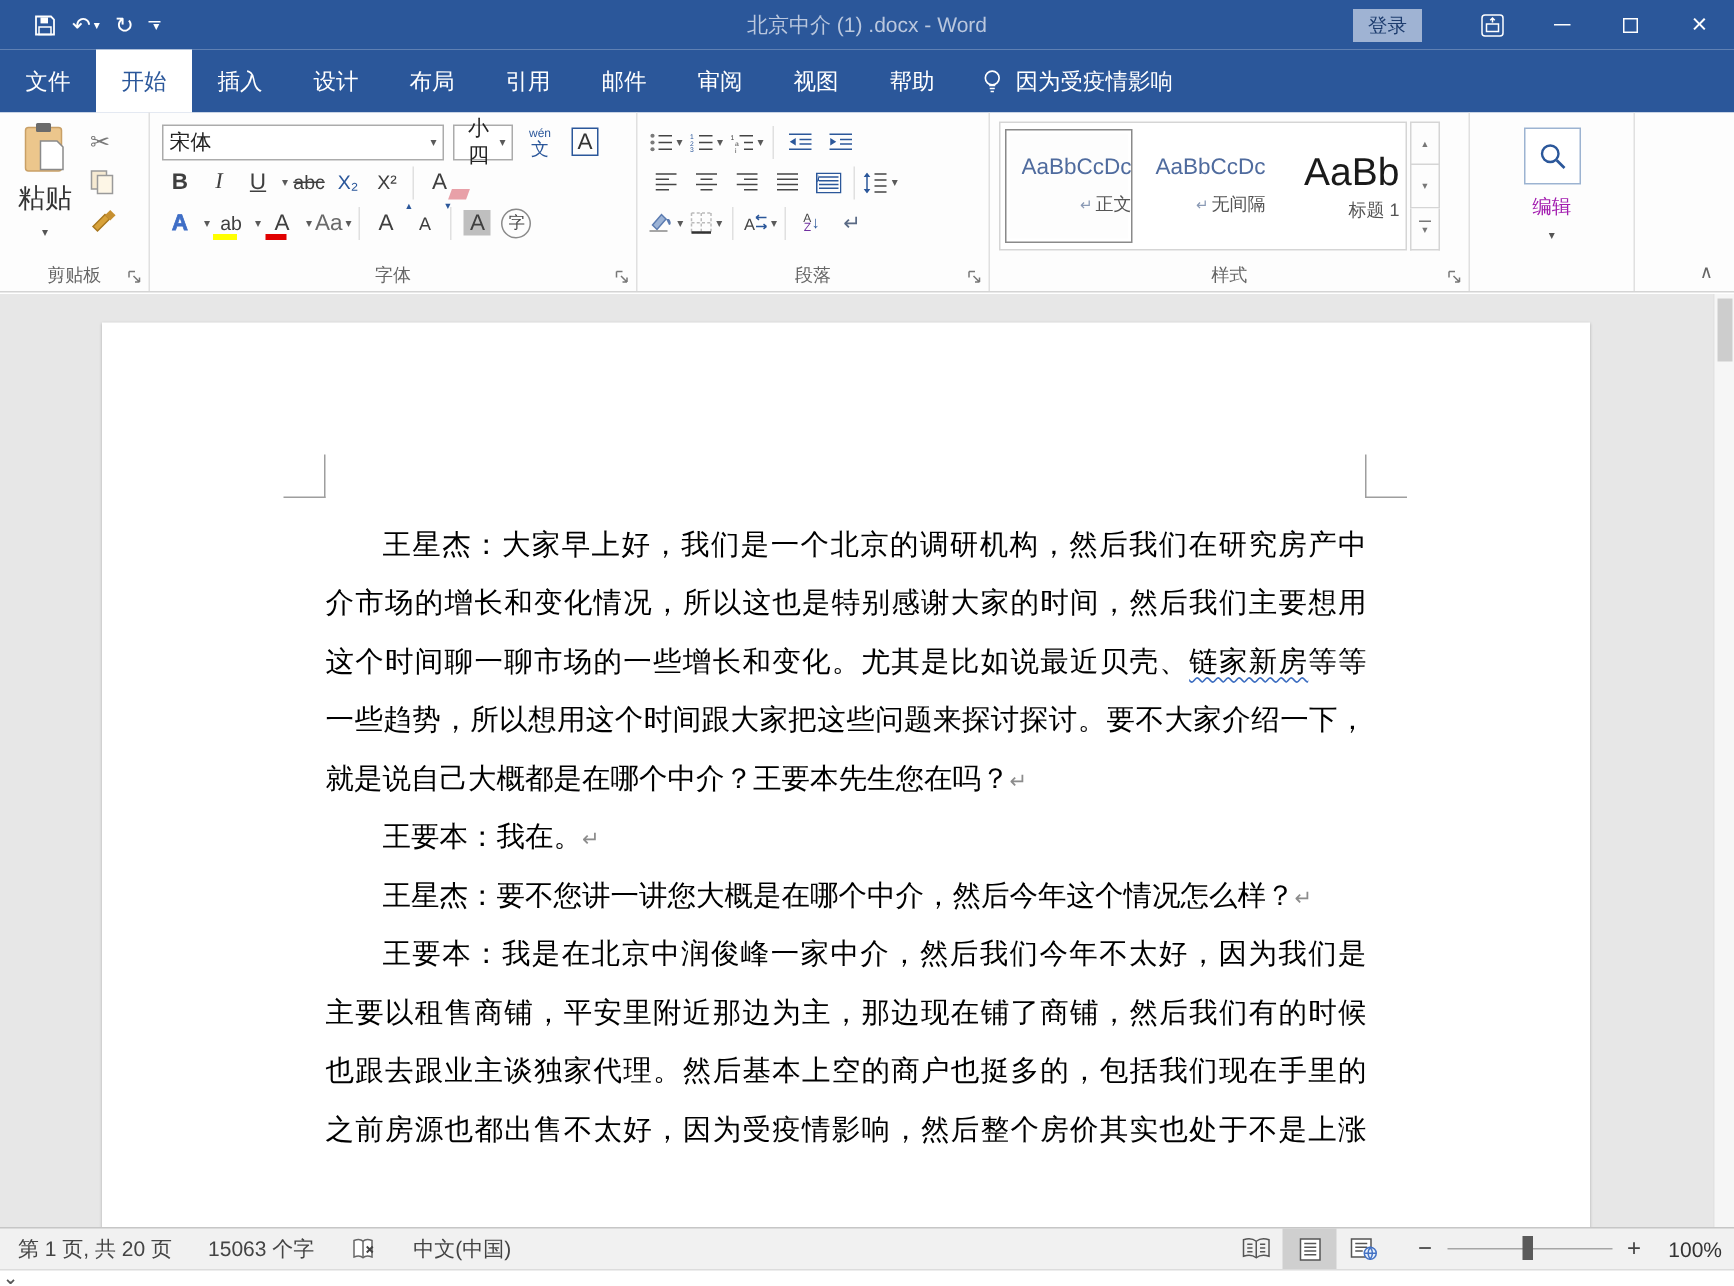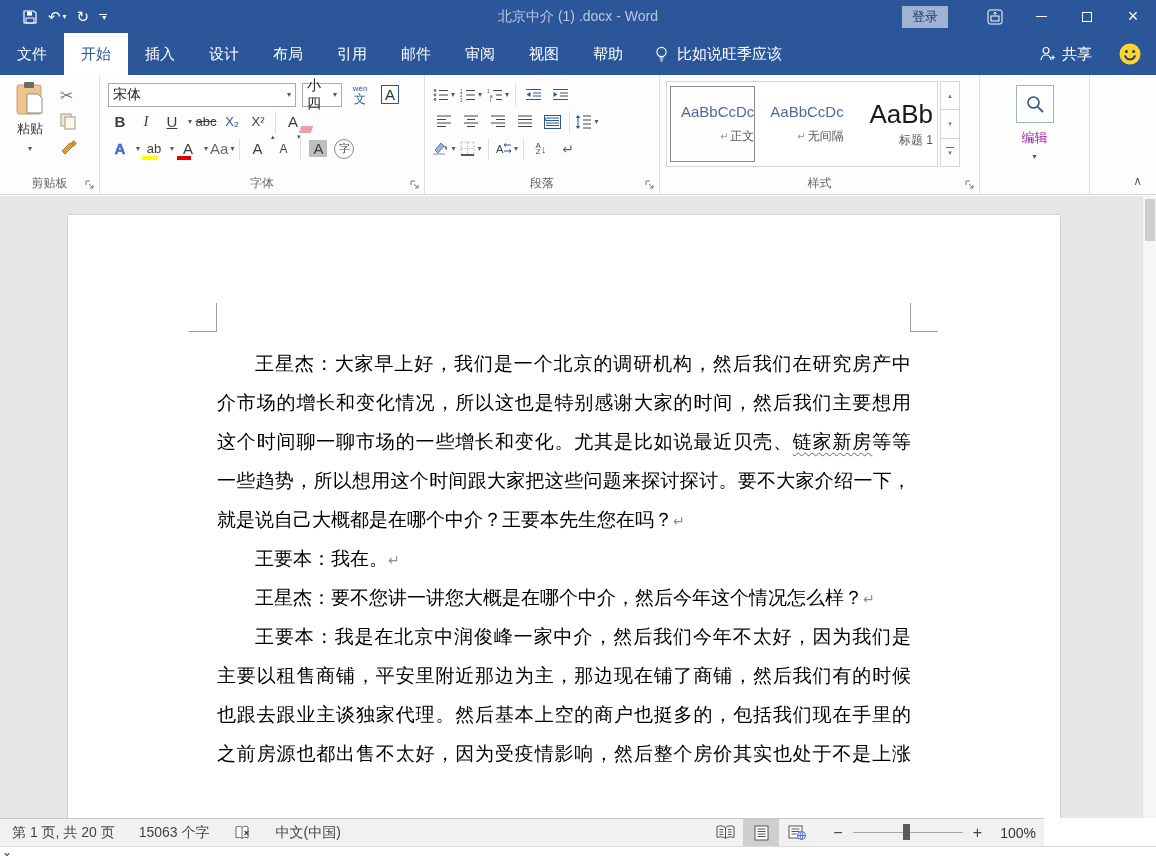--- a/index.html
+++ b/index.html
@@ -39,27 +39,27 @@
     align-items:center; justify-content:center; color:#666; font-size:12px; }
   .launcher { position:absolute; right:4px; bottom:4px; width:10px; height:10px; }
   .collapse { position:absolute; right:14px; bottom:6px; color:#666; font-size:12px; }
   .ic { color:#4e5a66; font-size:14px; }
   .dda { font-size:8px; color:#5a5a5a; margin-left:2px; }
 
   
   .g-clip { width:100px; }
   .clip-body { display:flex; padding-left:10px; gap:10px; }
   .paste-col { display:flex; flex-direction:column; align-items:center; width:40px; }
-  .paste-col .plabel { font-size:13px; color:#333; margin-top:3px; }
+  .paste-col .plabel { font-size:18px; color:#333; margin-top:3px; }
   .paste-col .pdd { font-size:8px; color:#555; margin-top:6px; }
   .small-col { display:flex; flex-direction:column; gap:6px; padding-top:4px; }
   .small-col .sbtn { height:20px; display:flex; align-items:center; }
 
   
-  .g-font { width:325px; padding-left:8px; }
+  .g-font { width:325px; padding-left:8px;text-align:center; }
   .combo { height:24px; border:1px solid #ababab; background:#fff; display:flex; align-items:center;
     font-size:14px; color:#222; padding:0 4px; justify-content:space-between; }
   .frow { display:flex; align-items:center; height:27px; gap:2px; }
   .fbtn { min-width:24px; height:24px; display:flex; align-items:center; justify-content:center;
     font-size:15px; color:#3f3f3f; }
   .vsep { width:1px; height:22px; background:#e0e0e0; margin:0 3px; }
   .bold { font-weight:bold; }
   .ital { font-style:italic; font-family:"Liberation Serif",serif; }
   .und { text-decoration:underline; }
   .strike { text-decoration:line-through; font-size:13px; }
@@ -121,21 +121,21 @@
   .dline.fill { text-align-last:justify; }
   .dline.ind { text-indent:2em; }
   .pilcrow { color:#8c8c8c; font-size:14px; font-family:"DejaVu Sans",sans-serif; }
   .wavy { text-decoration:underline; text-decoration-style:wavy; text-decoration-color:#3a6cc0;
     text-decoration-thickness:1px; text-underline-offset:4px; }
   .vscroll { position:absolute; right:0; top:0; width:14px; height:622px; background:#f6f6f6;
     border-left:1px solid #e2e2e2; }
   .vthumb { position:absolute; left:2px; top:3px; width:10px; height:42px; background:#cdcdcd; }
 
   
-  .statusbar { position:absolute; left:0; top:818px; width:1044px; height:28px; background:#f1f1f1;
+  .statusbar { position:absolute; left:0; top:818px; width:1156px; height:28px; background:#f1f1f1;
     border-top:1px solid #c6c6c6; display:flex; align-items:center; font-size:14px; color:#444; }
   .sb-item { padding:0 12px; display:flex; align-items:center; gap:6px; }
   .sb-right { position:absolute; right:8px; top:0; height:27px; display:flex; align-items:center; }
   .viewbtn { width:36px; height:27px; display:flex; align-items:center; justify-content:center; }
   .viewbtn.pressed { background:#cfcfcf; }
   .zoomctl { display:flex; align-items:center; gap:10px; margin-left:18px; color:#444; }
   .ztrack { position:relative; width:110px; height:1px; background:#a6a6a6; }
   .zhandle { position:absolute; left:50px; top:-8px; width:7px; height:16px; background:#5a5a5a; }
   .zpct { font-size:14px; color:#333; width:44px; text-align:right; }
   .bottomstrip { position:absolute; left:0; top:846px; width:1156px; height:11px; background:#fff;
@@ -199,38 +199,22 @@
     <div class="tab">引用</div>
     <div class="tab">邮件</div>
     <div class="tab">审阅</div>
     <div class="tab">视图</div>
     <div class="tab">帮助</div>
     <div class="tellme">
       <svg width="15" height="17" viewBox="0 0 15 17">
           <circle cx="7.5" cy="6" r="4.6" fill="none" stroke="#fff" stroke-width="1.1"></circle>
           <path d="M5.5 11h4M5.8 13h3.4M6.4 15h2.2" stroke="#fff" stroke-width="1.1"></path>
         </svg>
-      <span>比如说旺季应该</span>
-    </div>
-  </div>
-  <div class="tabrow-right">
-    <span class="share">
-      <svg width="18" height="18" viewBox="0 0 18 18">
-          <circle cx="8" cy="5.5" r="3" fill="none" stroke="#fff" stroke-width="1.2"></circle>
-          <path d="M3 15c.5-3.5 2.5-5 5-5s4.5 1.5 5 5" fill="none" stroke="#fff" stroke-width="1.2"></path>
-          <path d="M13 12.5h4M15 10.5v4" stroke="#fff" stroke-width="1.2"></path>
-        </svg>
-      <span>共享</span>
-    </span>
-    <svg width="24" height="24" viewBox="0 0 24 24">
-        <circle cx="12" cy="12" r="10.5" fill="#ffd42a"></circle>
-        <circle cx="8.4" cy="9.5" r="1.5" fill="#1d3c6e"></circle>
-        <circle cx="15.6" cy="9.5" r="1.5" fill="#1d3c6e"></circle>
-        <path d="M7 14c1.3 2.4 3 3.4 5 3.4s3.7-1 5-3.4" fill="none" stroke="#1d3c6e" stroke-width="1.8" stroke-linecap="round"></path>
-      </svg>
+      <span>因为受疫情影响</span>
+    </div>
   </div>
 
   <div class="ribbon">
 
     <div class="rgroup g-clip">
       <div class="clip-body">
         <div class="paste-col">
           <svg width="32" height="36" viewBox="0 0 32 36">
               <rect x="3" y="4" width="24" height="29" rx="2" fill="#ecc68c" stroke="#c9a066"></rect>
               <rect x="10" y="1" width="10" height="6" rx="1" fill="#6b6b6b"></rect>

